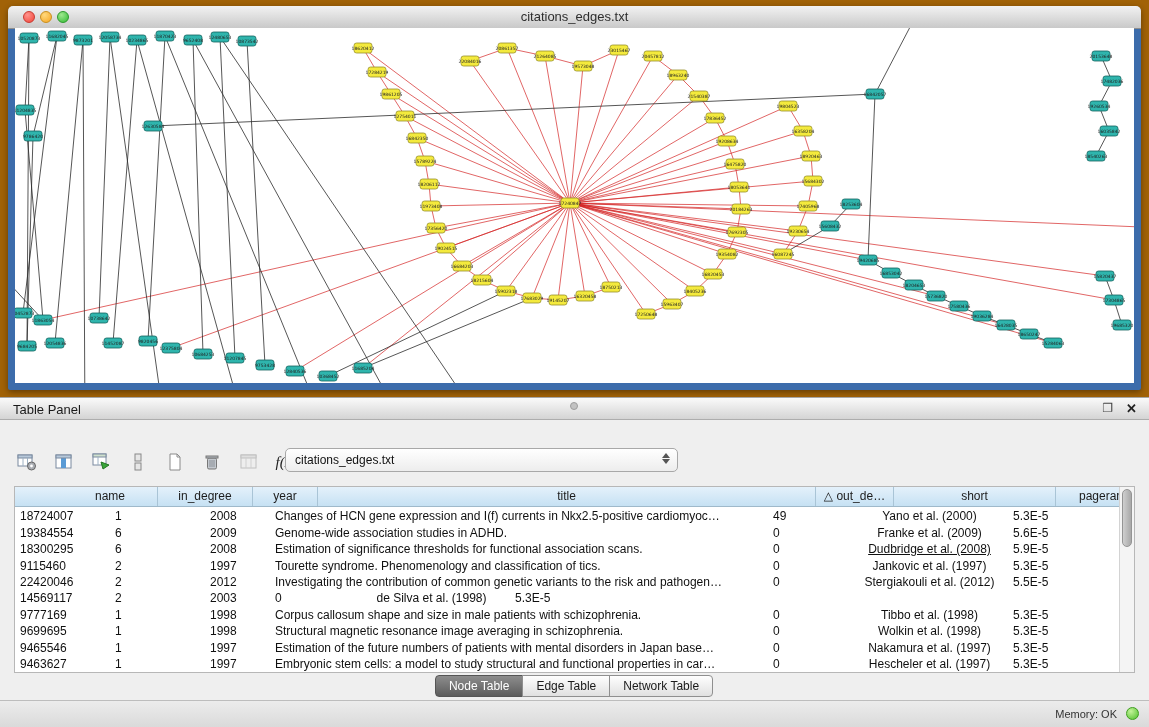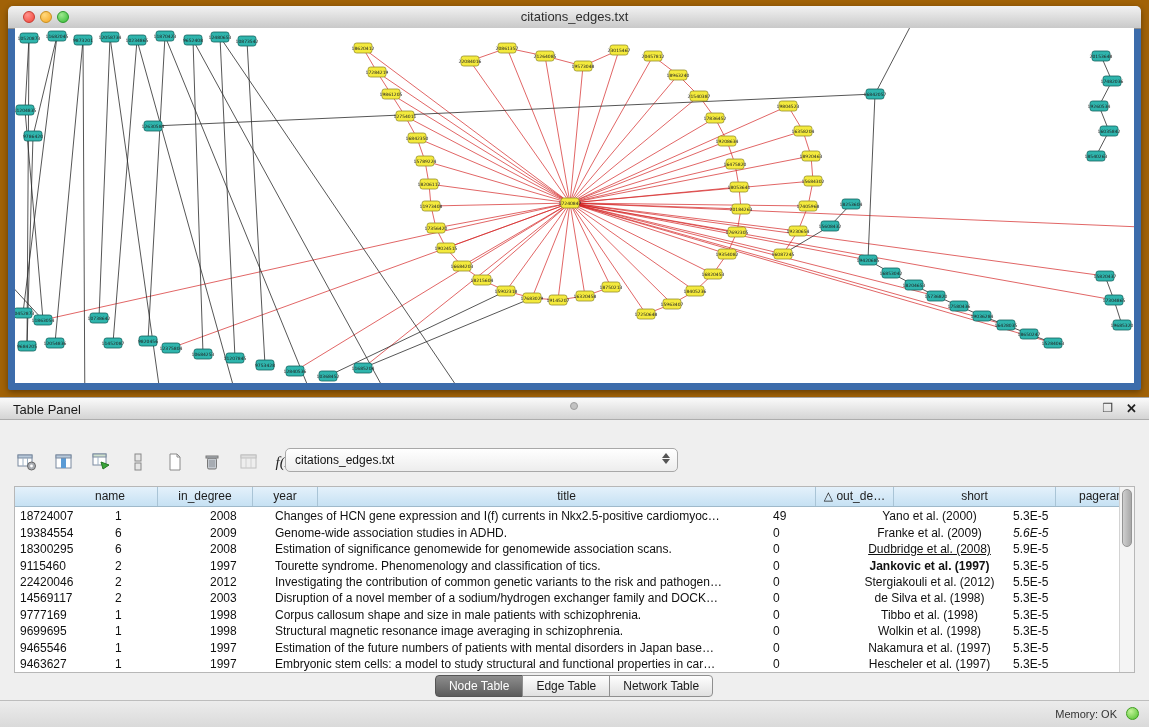--- a/index.html
+++ b/index.html
@@ -696,54 +696,53 @@
             <div class="td" style="width: 162px; text-align: center;">Yano et al. (2000)</div>
             <div class="td" style="width: 97px; text-align: left;">5.3E-5</div>
           </div>
           <div class="tr">
             <div class="td" style="width: 95px; text-align: left;">19384554</div>
             <div class="td" style="width: 95px; text-align: left;">6</div>
             <div class="td" style="width: 65px; text-align: left;">2009</div>
             <div class="td" style="width: 498px; text-align: left;">Genome-wide association studies in ADHD.</div>
             <div class="td" style="width: 78px; text-align: left;">0</div>
             <div class="td" style="width: 162px; text-align: center;">Franke et al. (2009)</div>
-            <div class="td" style="width: 97px; text-align: left; font-style: italic;">5.6E-5</div>
+            <div class="td" style="width: 97px; text-align: left;">5.6E-5</div>
           </div>
           <div class="tr">
             <div class="td" style="width: 95px; text-align: left;">18300295</div>
             <div class="td" style="width: 95px; text-align: left;">6</div>
             <div class="td" style="width: 65px; text-align: left;">2008</div>
-            <div class="td" style="width: 498px; text-align: left;">Estimation of significance genomewide for genomewide association scans.</div>
+            <div class="td" style="width: 498px; text-align: left;">Estimation of significance thresholds for functional association scans.</div>
             <div class="td" style="width: 78px; text-align: left;">0</div>
             <div class="td" style="width: 162px; text-align: center; text-decoration: underline;">Dudbridge et al. (2008)</div>
             <div class="td" style="width: 97px; text-align: left;">5.9E-5</div>
           </div>
           <div class="tr">
             <div class="td" style="width: 95px; text-align: left;">9115460</div>
             <div class="td" style="width: 95px; text-align: left;">2</div>
             <div class="td" style="width: 65px; text-align: left;">1997</div>
             <div class="td" style="width: 498px; text-align: left;">Tourette syndrome. Phenomenology and classification of tics.</div>
             <div class="td" style="width: 78px; text-align: left;">0</div>
-            <div class="td" style="width: 162px; text-align: center; font-weight: bold;">Jankovic et al. (1997)</div>
+            <div class="td" style="width: 162px; text-align: center;">Jankovic et al. (1997)</div>
             <div class="td" style="width: 97px; text-align: left;">5.3E-5</div>
           </div>
           <div class="tr">
             <div class="td" style="width: 95px; text-align: left;">22420046</div>
             <div class="td" style="width: 95px; text-align: left;">2</div>
             <div class="td" style="width: 65px; text-align: left;">2012</div>
             <div class="td" style="width: 498px; text-align: left;">Investigating the contribution of common genetic variants to the risk and pathogen…</div>
             <div class="td" style="width: 78px; text-align: left;">0</div>
             <div class="td" style="width: 162px; text-align: center;">Stergiakouli et al. (2012)</div>
             <div class="td" style="width: 97px; text-align: left;">5.5E-5</div>
           </div>
           <div class="tr">
             <div class="td" style="width: 95px; text-align: left;">14569117</div>
             <div class="td" style="width: 95px; text-align: left;">2</div>
             <div class="td" style="width: 65px; text-align: left;">2003</div>
-            <div class="td" style="width: 498px; text-align: left;">Disruption of a novel member of a sodium/hydrogen exchanger family and DOCK…</div>
             <div class="td" style="width: 78px; text-align: left;">0</div>
             <div class="td" style="width: 162px; text-align: center;">de Silva et al. (1998)</div>
             <div class="td" style="width: 97px; text-align: left;">5.3E-5</div>
           </div>
           <div class="tr">
             <div class="td" style="width: 95px; text-align: left;">9777169</div>
             <div class="td" style="width: 95px; text-align: left;">1</div>
             <div class="td" style="width: 65px; text-align: left;">1998</div>
             <div class="td" style="width: 498px; text-align: left;">Corpus callosum shape and size in male patients with schizophrenia.</div>
             <div class="td" style="width: 78px; text-align: left;">0</div>

